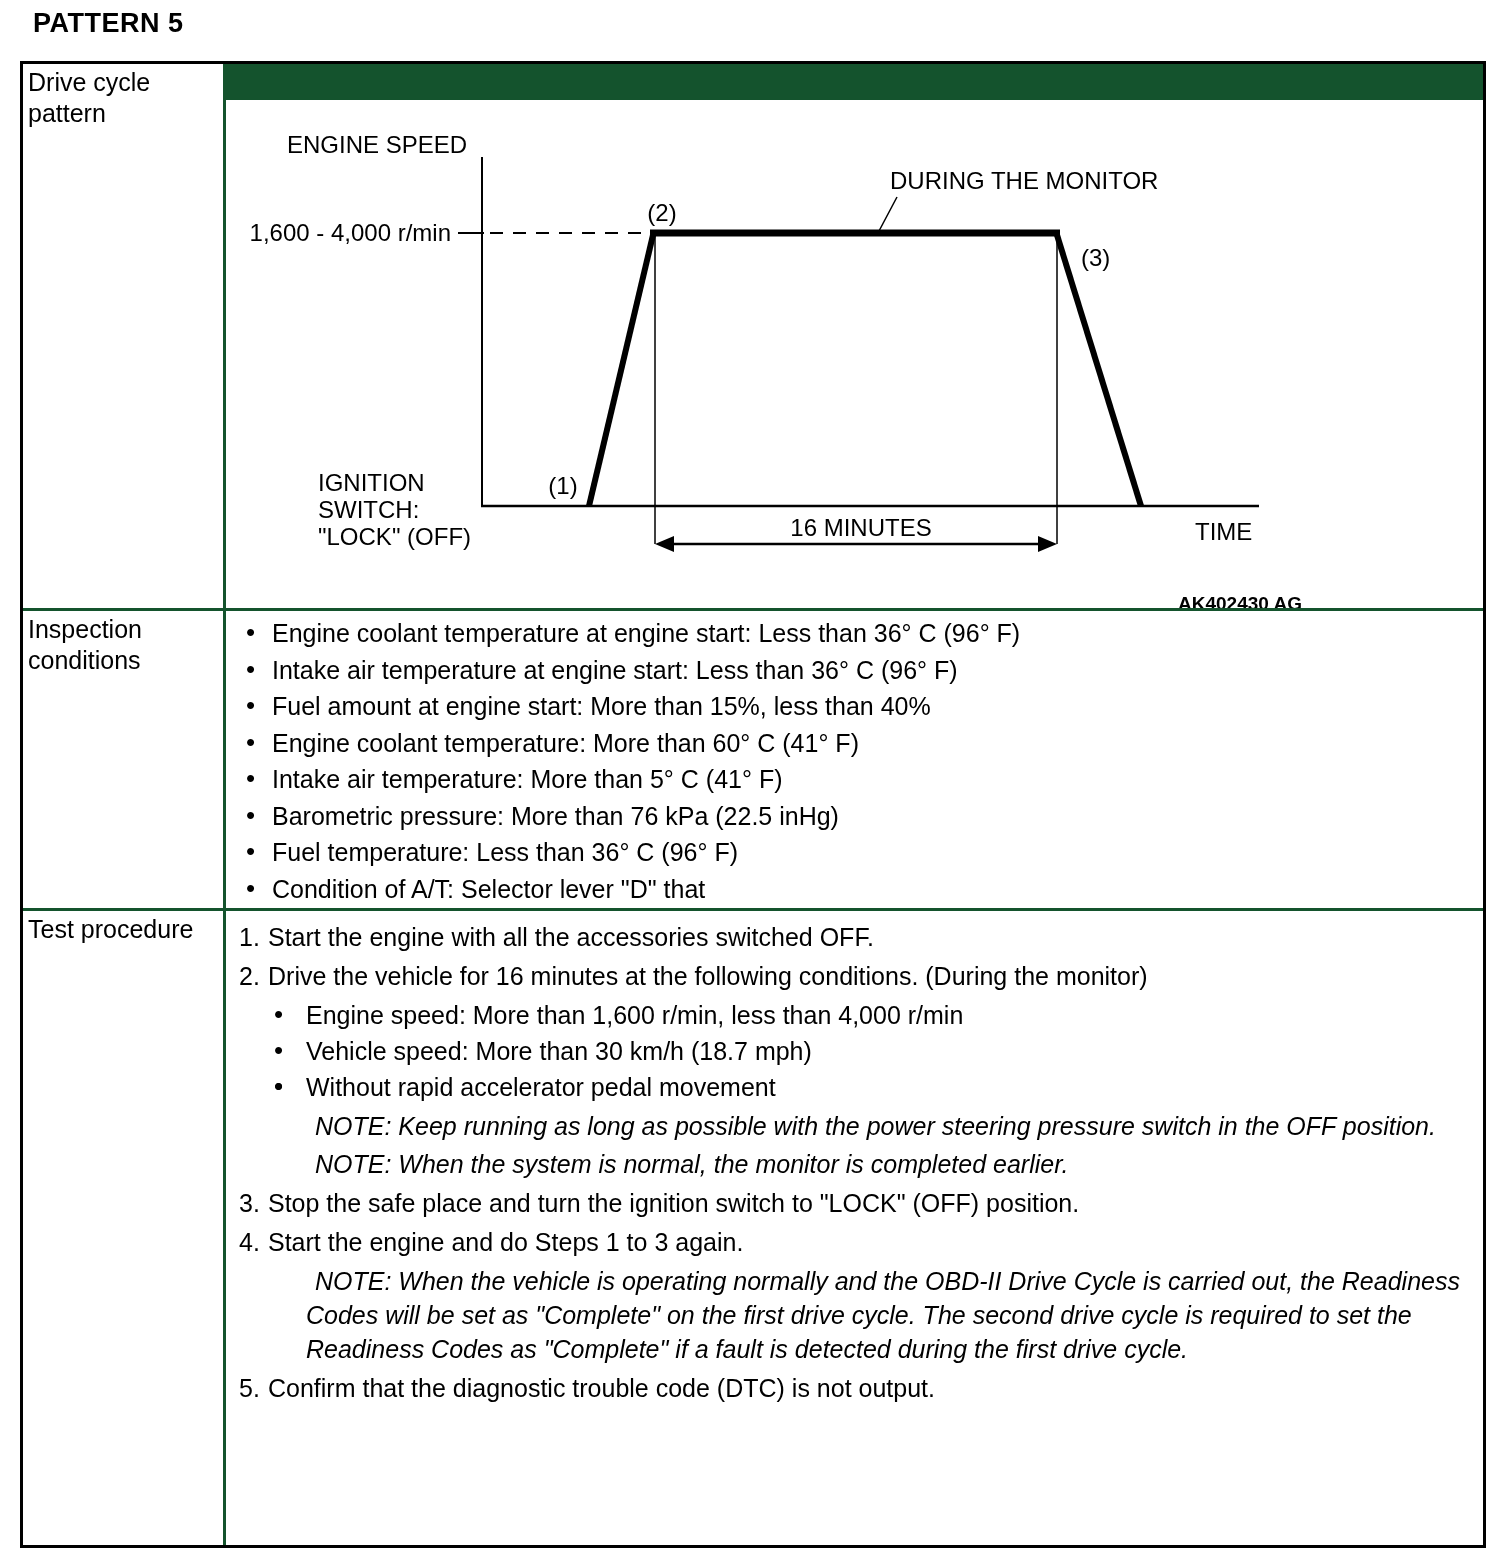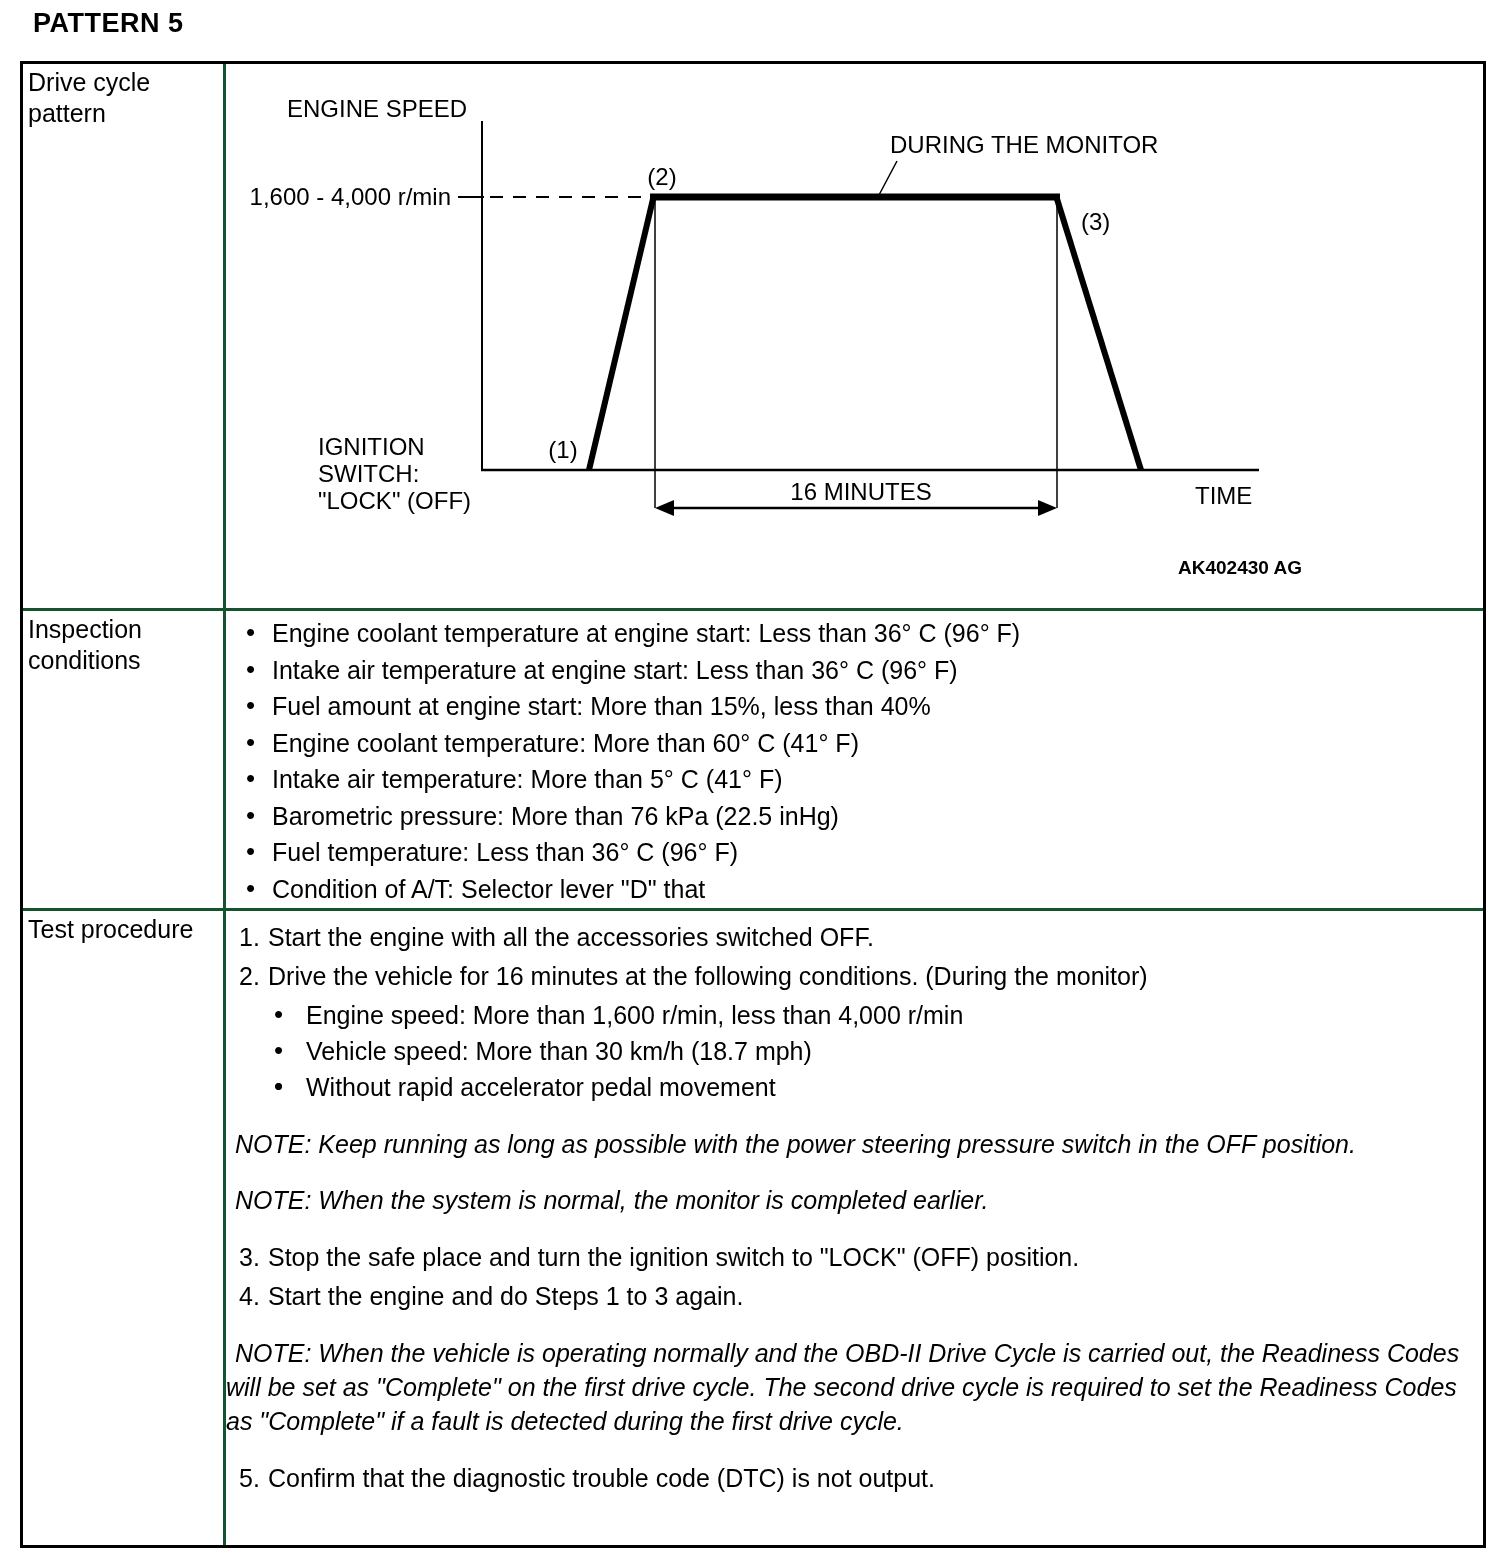--- a/index.html
+++ b/index.html
@@ -20,21 +20,21 @@
     grid-template-columns:200px 1fr;
     grid-template-rows:544px 297px 1fr;
     gap:3px;
   }
   .cell{background:#fff;overflow:hidden;}
   .label-cell{
     padding:3px 6px 0 5px;
     font-size:25px;line-height:31px;
   }
   
-  .diagram-cell{position:relative;}
+  .diagram-cell{position:relative;margin-top:36px;}
   .diagram-cell svg{display:block;}
   .dg-text{font-size:24px;fill:#000;}
   .dg-code{font-size:19px;font-weight:bold;fill:#000;}
   
   .cond-list{list-style:none;margin:0;padding:4px 10px 0 0;}
   .cond-list li{
     position:relative;padding-left:46px;
     font-size:25px;line-height:36.5px;
   }
   .cond-list li .bullet{
@@ -46,21 +46,21 @@
   .tp-step .num{flex:0 0 29px;margin-left:13px;}
   .tp-step .txt{flex:1;}
   .tp-bullet{
     position:relative;padding-left:80px;line-height:36px;
   }
   .tp-bullet .bullet{
     position:absolute;left:48px;top:-1px;font-size:26px;
   }
   .tp-note{
     font-style:italic;line-height:34px;
-    margin:22px 0;text-indent:9px;
+    margin:4px 0;padding-left:80px;text-indent:9px;
   }
 </style>
 </head>
 <body>
 
 <div class="page-title">PATTERN 5</div>
 
 <div class="doc-table">
 
   <div class="cell label-cell">Drive cycle pattern</div>

